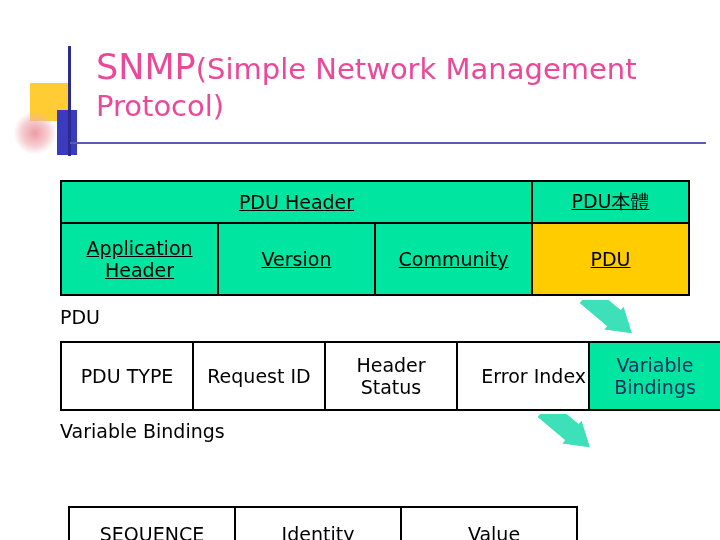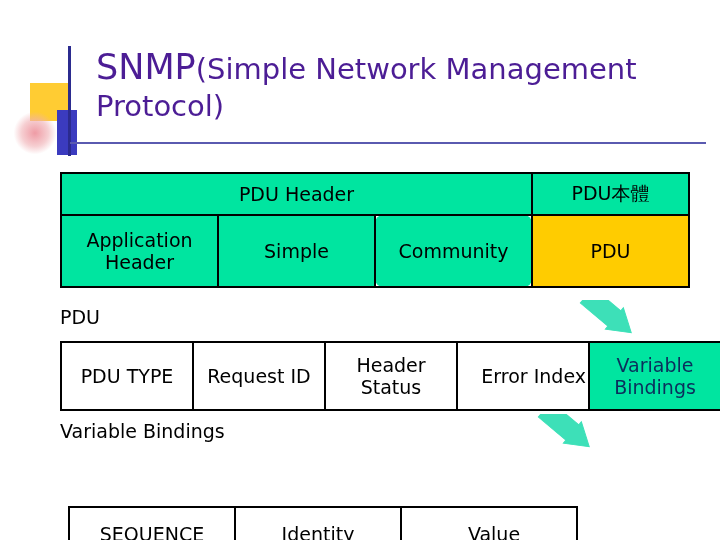--- a/index.html
+++ b/index.html
@@ -48,21 +48,21 @@
     height: 110px;
     background: #2b2b8f;
   }
 
   
   .title {
     position: absolute;
     left: 96px;
     top: 46px;
     width: 610px;
-    color: #4c1d95;
+    color: #ec4899;
     line-height: 1.22;
   }
   .title .big {
     font-size: 35px;
   }
   .title .small {
     font-size: 29px;
   }
   .hrule {
     position: absolute;
@@ -96,22 +96,23 @@
   .white {
     background: #ffffff;
   }
   .t-green-dark {
     color: #0b2e5c;
   }
 
   
   #table-pdu-message {
     left: 60px;
-    top: 172px;
+    top: 180px;
     width: 630px;
+    text-decoration: underline;
   }
   #table-pdu-message td {
     height: 32px;
   }
   #table-pdu-message .row2 td {
     height: 62px;
   }
 
   
   #table-pdu-fields {
@@ -177,22 +178,22 @@
 <div class="hrule"></div>
 
 <table id="table-pdu-message">
   <tbody>
       <tr class="row1">
     <td class="green" colspan="3">PDU Header</td>
     <td class="green">PDU本體</td>
   </tr>
   <tr class="row2">
     <td class="green" style="width:160px;">Application Header</td>
-    <td class="green" style="width:160px;">Simple</td>
-    <td class="green" style="width:160px;border-radius:8px;">Community</td>
+    <td class="green" style="width:160px;">Version</td>
+    <td class="green" style="width:160px;">Community</td>
     <td class="gold" style="width:148px;">PDU</td>
   </tr>
 </tbody>
   </table>
 
 <div class="caption" id="caption-pdu">PDU</div>
 
 <table id="table-pdu-fields">
   <tbody>
       <tr>

